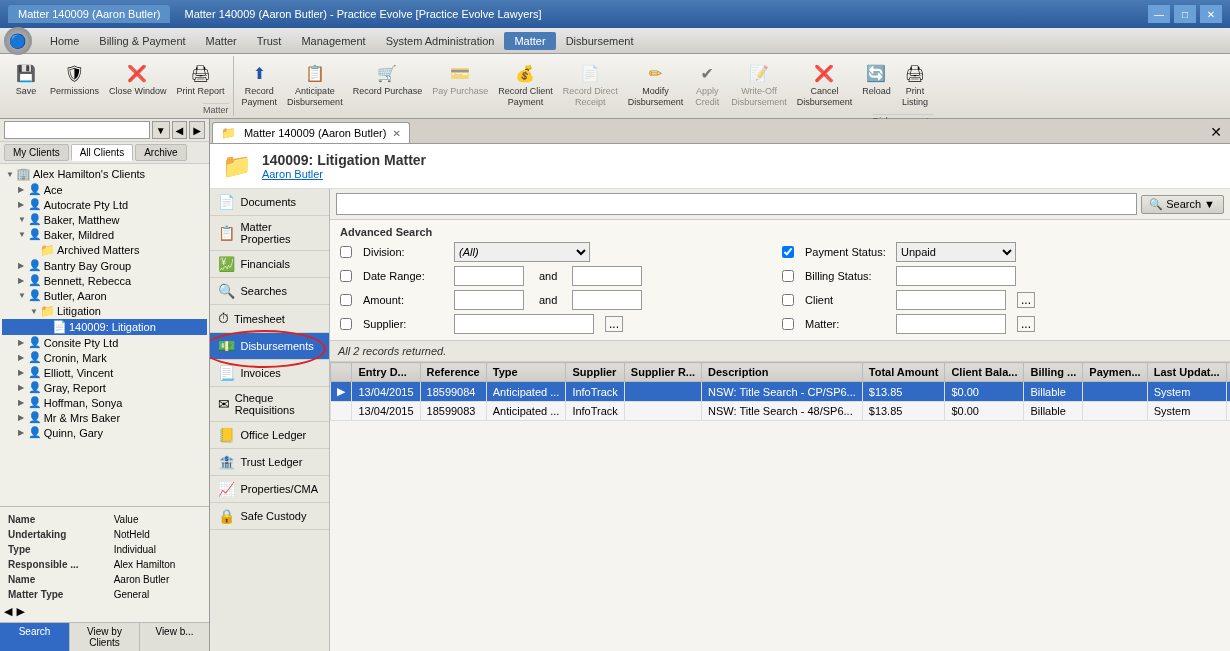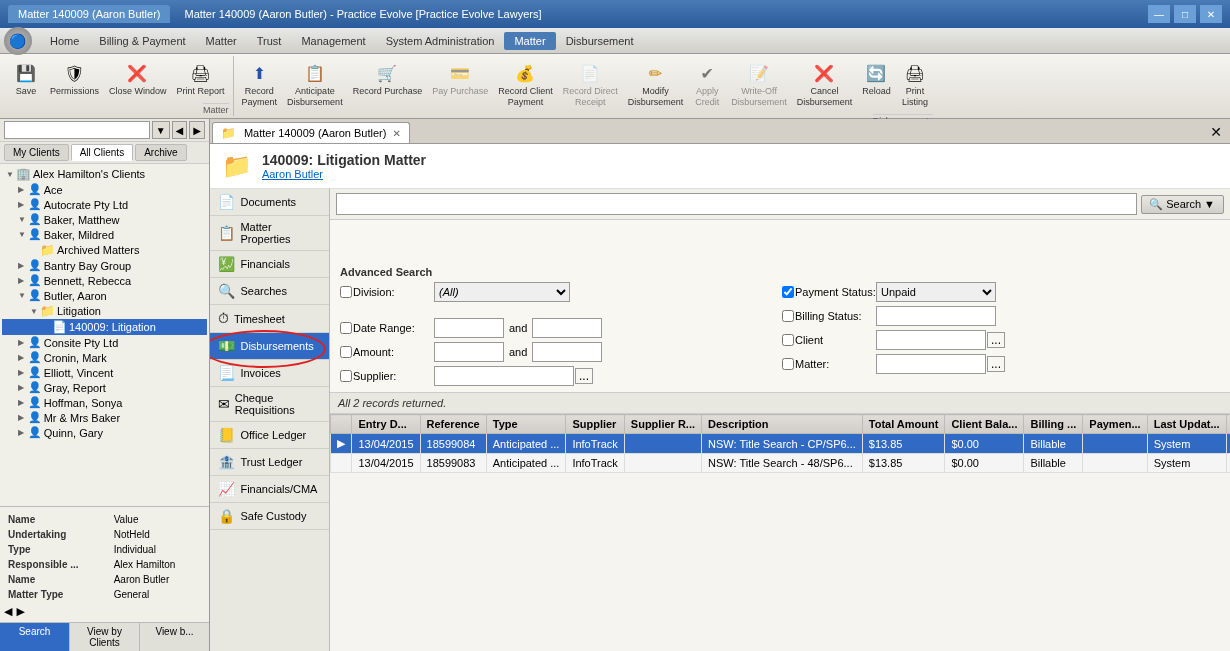--- a/index.html
+++ b/index.html
@@ -88,23 +88,23 @@
     .nav-icon { font-size: 14px; }
 
     
     .disbursements-panel { flex: 1; display: flex; flex-direction: column; overflow: hidden; }
     .search-bar { display: flex; align-items: center; padding: 4px 6px; background: #f0efe8; border-bottom: 1px solid #ccc; gap: 4px; }
     .search-input { flex: 1; height: 22px; border: 1px solid #999; padding: 2px 4px; font-size: 11px; }
     .search-btn { display: flex; align-items: center; gap: 3px; padding: 2px 8px; background: linear-gradient(to bottom, #e8e7e0, #d0cfc8); border: 1px solid #999; cursor: pointer; font-size: 11px; border-radius: 2px; }
 
     
     .adv-search { background: #f8f7f2; border-bottom: 1px solid #ccc; padding: 6px 10px; }
-    .adv-title { font-weight: bold; font-size: 11px; margin-bottom: 4px; color: #333; margin-top: 40px; }
+    .adv-title { font-weight: bold; font-size: 11px; margin-bottom: 4px; color: #333; }
     .adv-grid { display: grid; grid-template-columns: 1fr 1fr; gap: 4px; }
-    .adv-row { display: flex; align-items: center; gap: 1px; }
+    .adv-row { display: flex; align-items: center; gap: 11px; }
     .adv-label { font-size: 11px; width: 80px; display: flex; align-items: center; gap: 3px; white-space: nowrap; }
     .adv-input { height: 20px; border: 1px solid #999; padding: 1px 3px; font-size: 11px; }
     .adv-select { height: 20px; border: 1px solid #999; font-size: 11px; }
     .adv-and { font-size: 11px; padding: 0 4px; }
     .checkbox { width: 12px; height: 12px; }
 
     
     .results-header { background: #e8e7e0; padding: 4px 8px; font-size: 11px; border-bottom: 1px solid #ccc; }
     .results-count { font-style: italic; color: #333; }
     .results-table-wrap { flex: 1; overflow-y: auto; }
@@ -455,21 +455,21 @@
         <div class="nav-item">
           <span class="nav-icon">📒</span>
           <span>Office Ledger</span>
         </div>
         <div class="nav-item">
           <span class="nav-icon">🏦</span>
           <span>Trust Ledger</span>
         </div>
         <div class="nav-item">
           <span class="nav-icon">📈</span>
-          <span>Financials/CMA</span>
+          <span>Properties/CMA</span>
         </div>
         <div class="nav-item">
           <span class="nav-icon">🔒</span>
           <span>Safe Custody</span>
         </div>
       </div>
 
       <div class="disbursements-panel">
 
         <div class="search-bar">
@@ -484,21 +484,21 @@
         <div class="adv-search">
           <div class="adv-title">Advanced Search</div>
           <div class="adv-grid">
             <div>
               <div class="adv-row">
                 <input type="checkbox" class="checkbox" style="">
                 <span class="adv-label">Division:</span>
                 <select class="adv-select" style="width:136px;font-style:italic;"><option>(All)</option></select>
                 <span style="font-size:10px;"></span>
               </div>
-              <div class="adv-row" style="margin-top:16px;">
+              <div class="adv-row" style="margin-top:4px;">
                 <input type="checkbox" class="checkbox" style="">
                 <span class="adv-label">Date Range:</span>
                 <input type="text" class="adv-input" style="width: 70px;">
                 <span class="adv-and">and</span>
                 <input type="text" class="adv-input" style="width: 70px;">
               </div>
               <div class="adv-row" style="margin-top:4px;">
                 <input type="checkbox" class="checkbox" style="">
                 <span class="adv-label">Amount:</span>
                 <input type="text" class="adv-input" style="width: 70px;">

